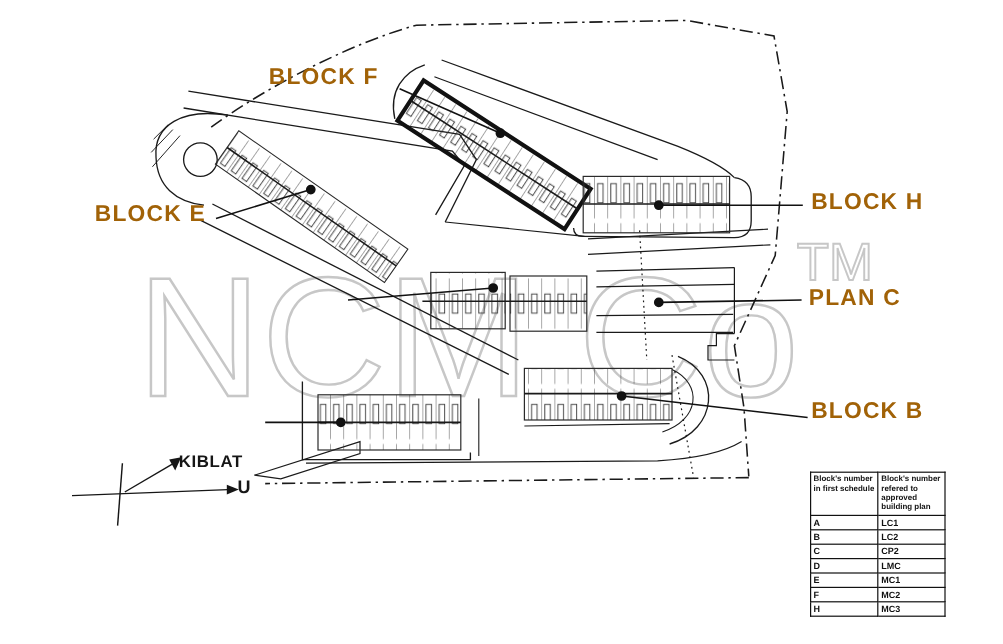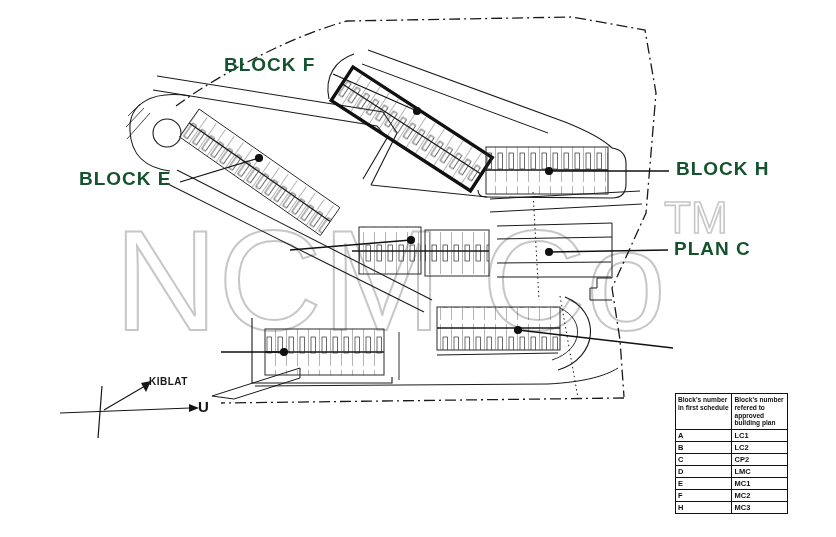--- a/index.html
+++ b/index.html
@@ -1,23 +1,23 @@
 <!DOCTYPE html>
 <html><head>
 <meta charset="utf-8">
 <style>
   html,body{margin:0;padding:0;background:#fff;}
   #stage{position:relative;width:836px;height:537px;background:#ffffff;overflow:hidden;
          font-family:"Liberation Sans",sans-serif;color:#111;}
   #plan-svg{position:absolute;left:0;top:0;}
   .lbl{position:absolute;font-size:19px;font-weight:700;letter-spacing:1px;white-space:nowrap;
-       color:#14532d;}
+       color:#a16207;}
   .title{position:absolute;font-size:22px;font-weight:700;letter-spacing:2px;word-spacing:10px;
        color:#161616;white-space:nowrap;}
-  .tiny{position:absolute;font-size:10px;font-weight:700;letter-spacing:0.5px;color:#161616;}
+  .tiny{position:absolute;font-size:14px;font-weight:700;letter-spacing:0.5px;color:#161616;}
   .north{position:absolute;font-size:15px;font-weight:700;color:#161616;}
   
   #legend{position:absolute;left:675px;top:393px;width:113px;border-collapse:collapse;
           border:1.6px solid #111;font-family:"Liberation Sans",sans-serif;}
   #legend th{border:1px solid #111;border-bottom:1.6px solid #111;font-size:6.6px;line-height:1.18;
           font-weight:700;text-align:left;vertical-align:top;padding:2px 2px;height:26px;color:#111;}
   #legend td{border:1.1px solid #111;font-size:7.5px;font-weight:700;padding:0 2px;height:11px;
           color:#111;white-space:nowrap;}
   #legend col.c1{width:57px;} #legend col.c2{width:56px;}
 </style>
@@ -136,20 +136,21 @@
       <line x1="102" y1="386" x2="98" y2="438"></line>
       <line x1="104" y1="410" x2="145" y2="386"></line>
       <polygon points="141,383 151,381 146,392" fill="#161616" stroke="none"></polygon>
     </g>
   </svg>
 
   <div class="lbl" style="left:224px;top:54px">BLOCK F</div>
   <div class="lbl" style="left:79px;top:168px">BLOCK E</div>
   <div class="lbl" style="left:676px;top:158px">BLOCK H</div>
   <div class="lbl" style="left:674px;top:238px">PLAN C</div>
+  <div class="lbl" style="left:676px;top:332px">BLOCK B</div>
 
   <div class="tiny" style="left:149px;top:376px">KIBLAT</div>
   <div class="north" style="left:198px;top:398px">U</div>
 
   <table id="legend">
     <colgroup>
         <col class="c1">
         <col class="c2">
       </colgroup>
     <thead>

